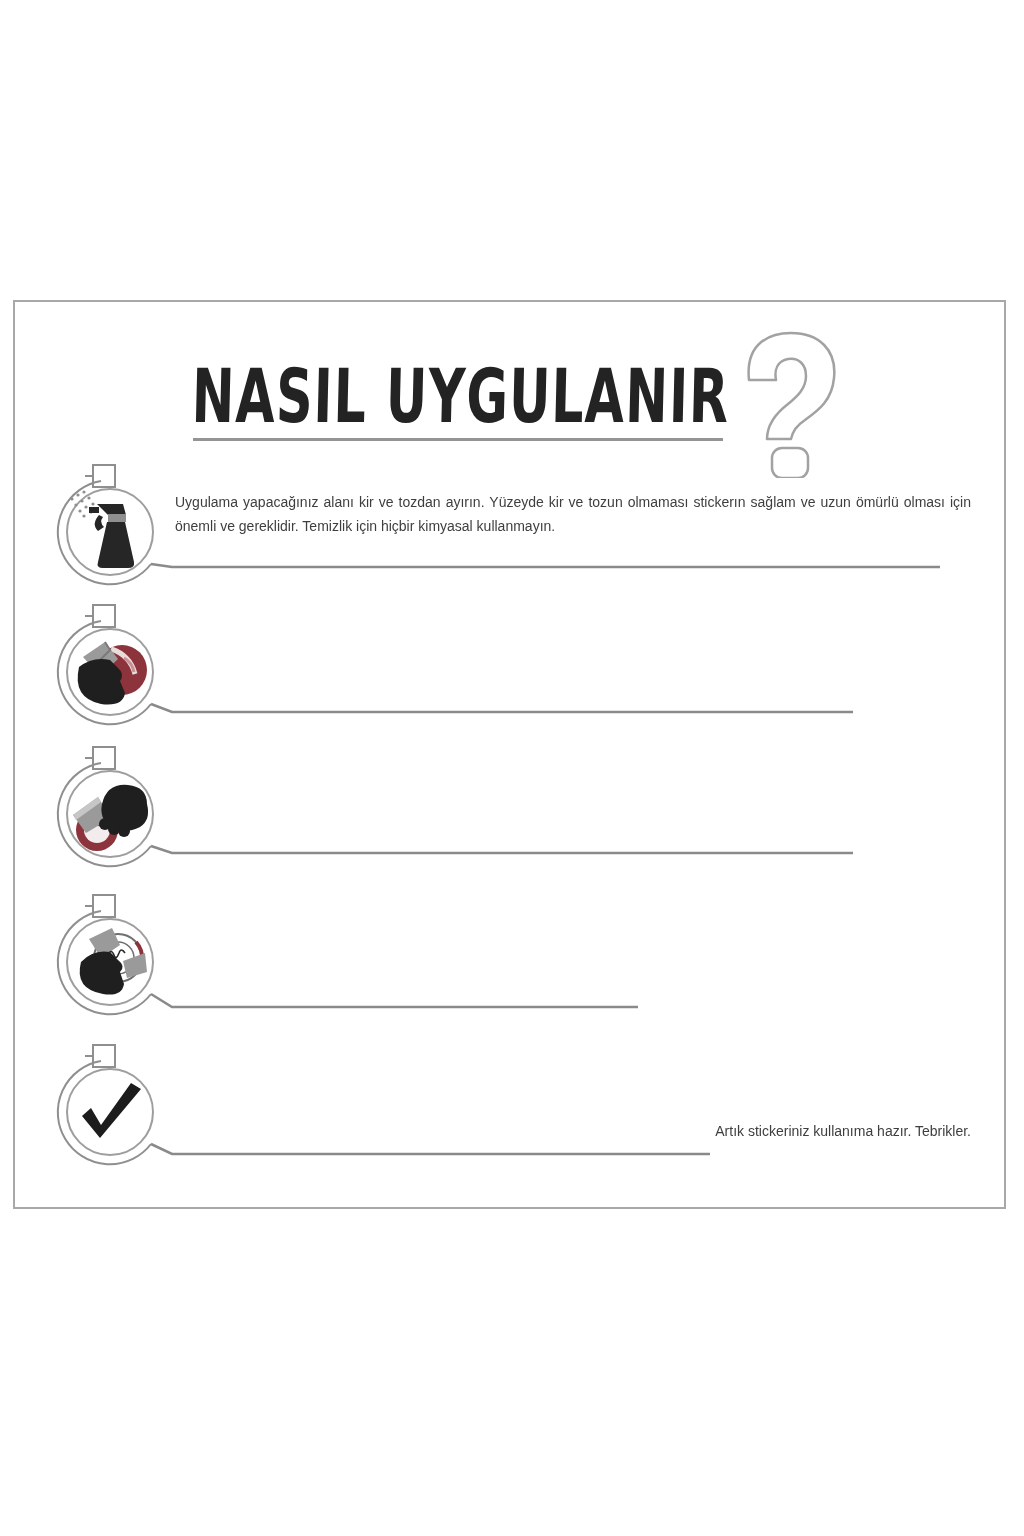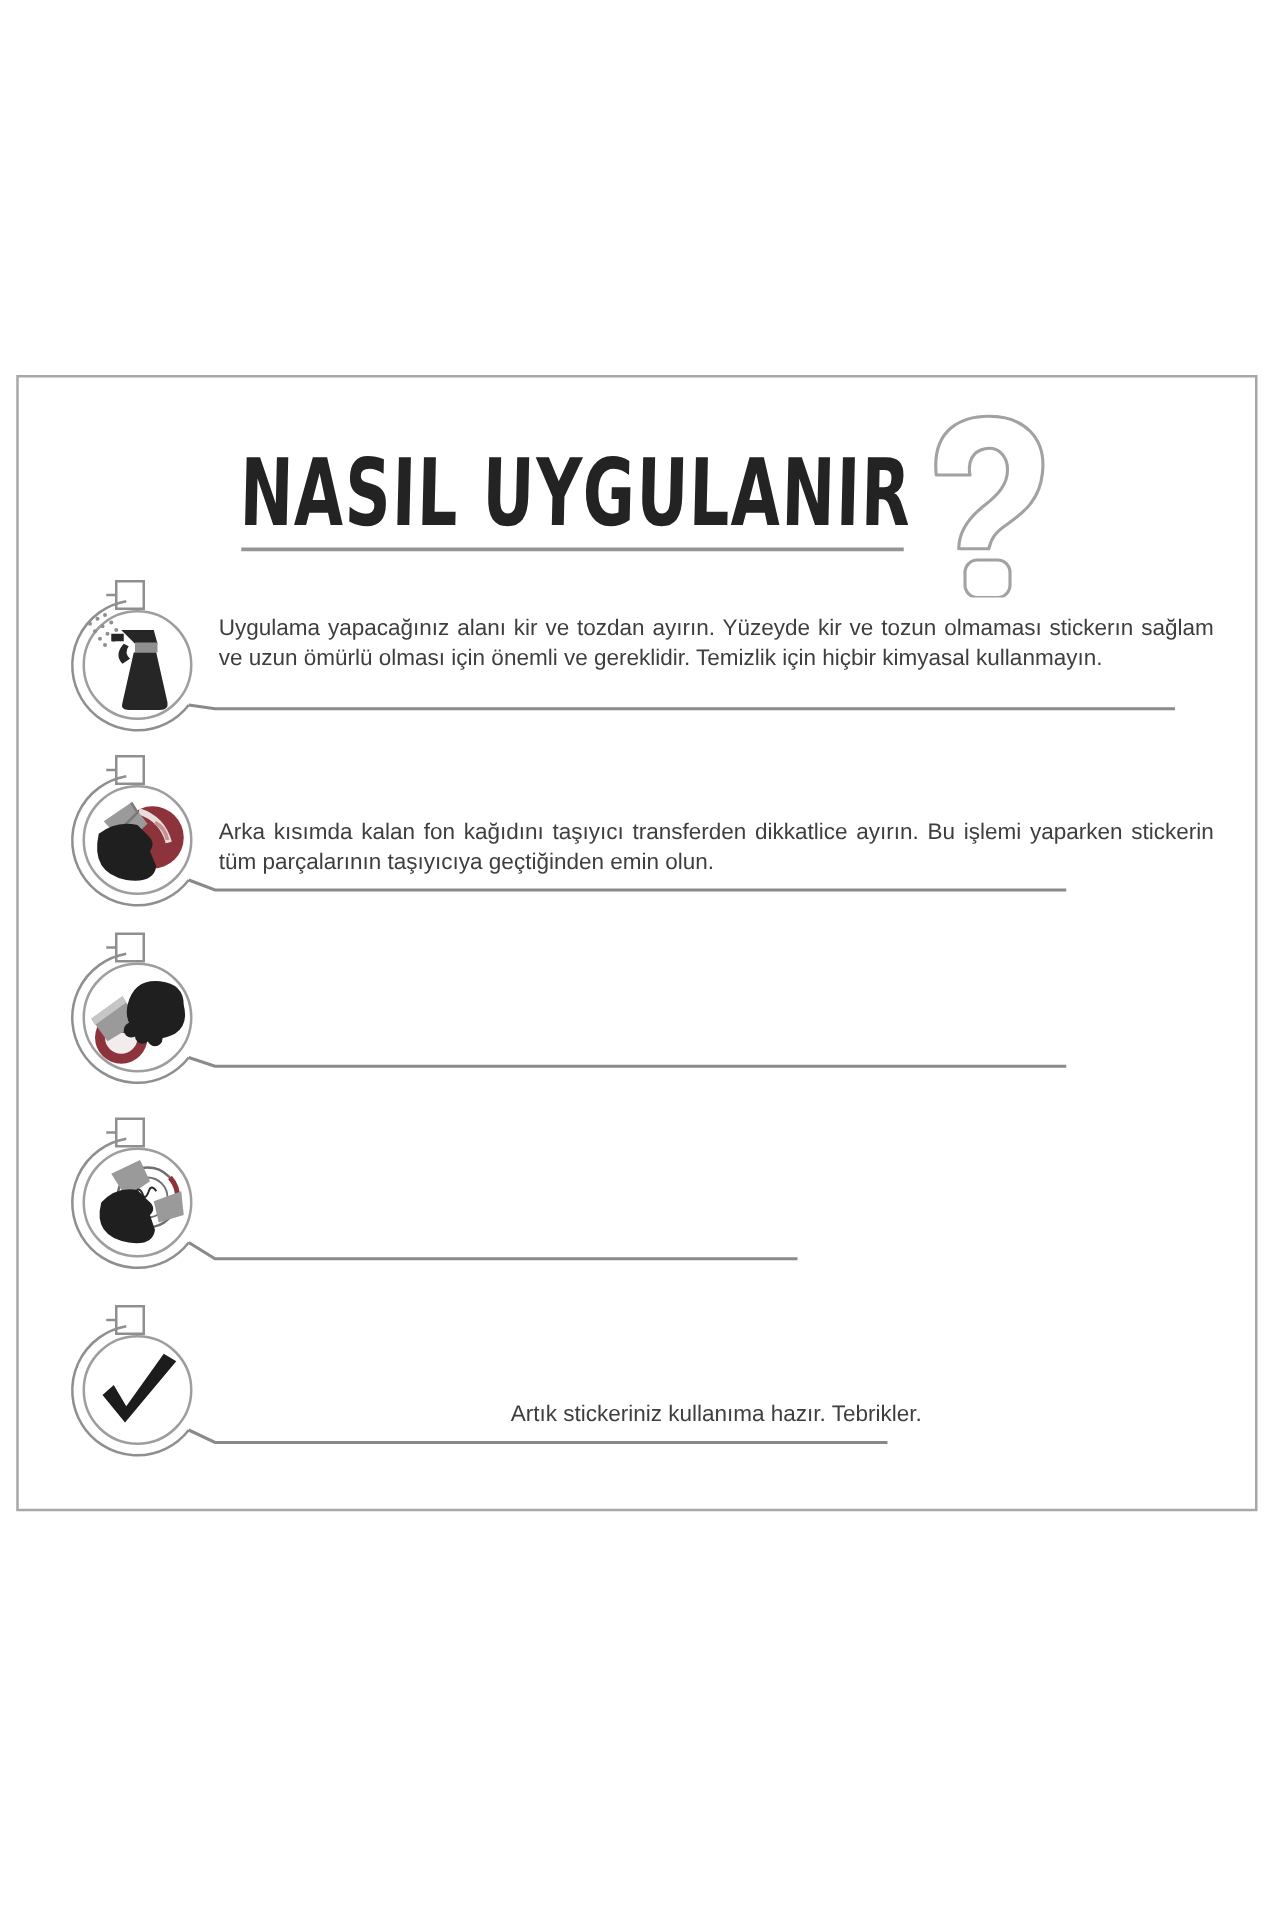--- a/index.html
+++ b/index.html
@@ -9,24 +9,24 @@
   .title{
     position:absolute;left:178px;top:50px;white-space:nowrap;
     font-family:"DejaVu Sans",sans-serif;font-weight:bold;color:#232323;
     font-size:48px;letter-spacing:1px;transform:scale(1.06,1.55) skewX(-2deg);transform-origin:0 0;
   }
   .title-underline{position:absolute;left:178px;top:136px;width:530px;height:3px;background:#949494;}
   .qmark{position:absolute;left:718px;top:24px;}
   .step-svg{position:absolute;left:29px;}
   .step-text{
     position:absolute;left:160px;width:796px;
-    font-size:18px;line-height:23.5px;color:#3e3e3e;
+    font-size:14px;line-height:23.5px;color:#3e3e3e;
     text-align:justify;
   }
-  .step-text.single{text-align:center;}
+  .step-text.single{text-align:right;}
   .arcline{fill:none;stroke:#8f8f8f;stroke-width:2;}
   .sq{fill:#ffffff;stroke:#8f8f8f;stroke-width:2;}
   .inner{fill:#ffffff;stroke:#9e9e9e;stroke-width:2;}
   .tail{fill:none;stroke:#8a8a8a;stroke-width:2.5;}
 </style>
 </head>
 <body>
 
 <div class="stage">
   <div class="panel">
@@ -79,21 +79,20 @@
       <circle class="inner" cx="66" cy="80" r="43"></circle>
       <g transform="translate(66,80)">
         <circle cx="12" cy="-2" r="25" fill="#8d333b"></circle>
         <path d="M 1 -23 q 19 6 24 25" stroke="#e9dcdc" stroke-width="5" fill="none"></path>
         <path d="M 14 -14 q 8 4 10 14" stroke="#c88f94" stroke-width="3" fill="none"></path>
         <path d="M -27 -15 L -5 -30 L 8 -13 L -10 4 Z" fill="#9a9a9a"></path>
         <path d="M -5 -30 L 0 -22 L -14 -8" stroke="#7a7a7a" stroke-width="2" fill="none"></path>
         <path d="M -31 -5 Q -38 26 -9 32 Q 13 35 15 21 L 10 9 Q 15 2 8 -4 L 0 -12 Q -17 -16 -31 -5 Z" fill="#1f1f1f"></path>
       </g>
     </svg>
-    <div class="step-text" style="top:352px">Arka kısımda kalan fon kağıdını taşıyıcı transferden dikkatlice ayırın. Bu işlemi yaparken stickerin tüm parçalarının taşıyıcıya geçtiğinden emin olun.</div>
 
     <svg class="step-svg" style="top:432px" width="930" height="160" viewBox="0 0 930 160">
       <line class="arcline" x1="41" y1="24" x2="50" y2="24"></line>
       <rect class="sq" x="49" y="13" width="22" height="22"></rect>
       <path class="arcline" d="M 57 29 A 52 52 0 1 0 107 112"></path>
       <path class="tail" d="M 107 112 L 128 119 H 809"></path>
       <circle class="inner" cx="66" cy="80" r="43"></circle>
       <g transform="translate(66,80)">
         <circle cx="-13" cy="16" r="21" fill="#8d333b"></circle>
         <circle cx="-13" cy="16" r="13" fill="#f2ecec"></circle>

